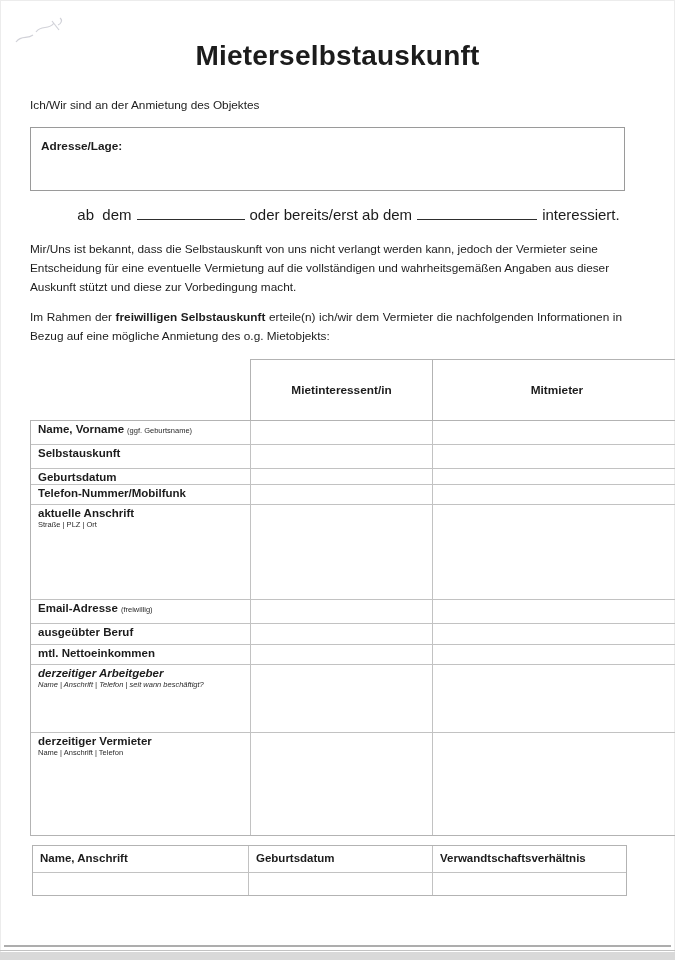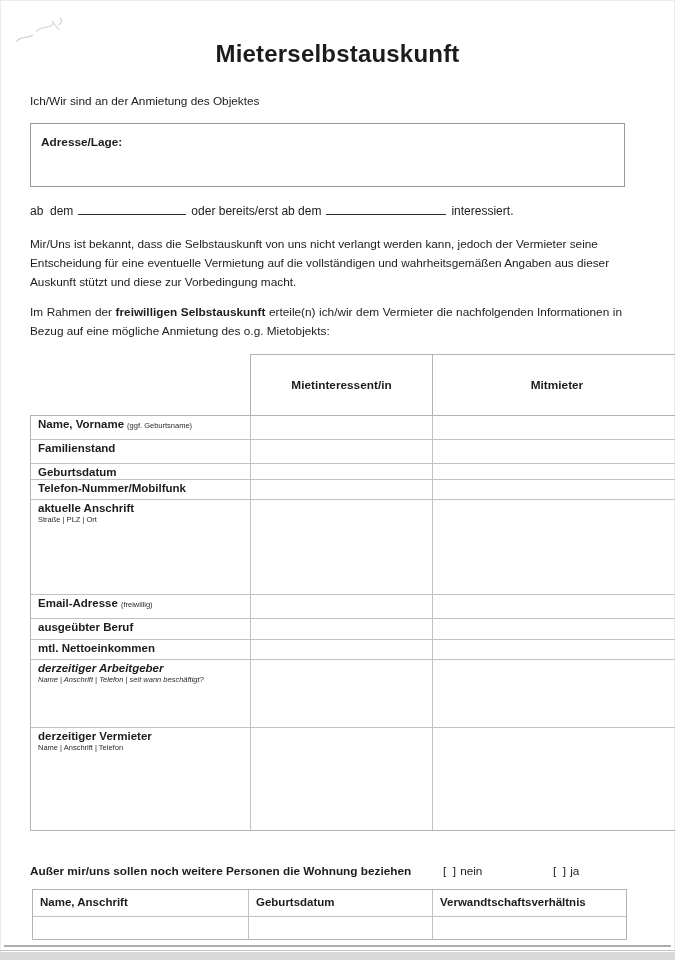--- a/index.html
+++ b/index.html
@@ -4,28 +4,28 @@
 <style>
   html,body{margin:0;padding:0;background:#efefef;}
   .page{
     position:relative; width:675px; height:960px; margin:0 auto;
     background:#ffffff; overflow:hidden;
     font-family:"Liberation Sans", sans-serif; color:#1c1c1c;
     box-shadow: inset 0 0 0 1px #ececec;
   }
   .pencil{position:absolute; left:8px; top:10px; opacity:.65;}
 
-  .title{ text-align:center; margin:40px 0 0 0; font-size:24px; font-weight:bold; letter-spacing:.2px;}
+  .title{ text-align:center; margin:40px 0 0 0; font-size:28px; font-weight:bold; letter-spacing:.2px;}
   .intro{ margin:26px 0 0 30px; font-size:11.8px;}
 
   .addr-box{ margin:15px 0 0 30px; width:573px; height:46px;
     border:1px solid #9a9a9a; padding:8px 10px; }
   .addr-label{ font-weight:bold; font-size:11.8px; }
 
-  .date-line{ margin:15px 8px 0 30px; font-size:12px; white-space:pre-wrap;}
+  .date-line{ margin:15px 8px 0 30px; font-size:15px; white-space:pre-wrap;text-align:center;}
   .blank{ display:inline-block; height:12px; border-bottom:1.2px solid #2e2e2e;
     vertical-align:baseline; margin:0 5px;}
   .blank.b1{width:108px;} .blank.b2{width:120px;}
 
   .para{ margin:17px 0 0 30px; width:592px; font-size:11.8px; line-height:1.62;}
   .para.justify{ text-align:justify; margin-top:11px;}
   .b{font-weight:bold;}
 
   
   .mtable{ margin:12px 0 0 30px; width:652px; font-size:11.5px;}
@@ -98,21 +98,21 @@
     </div>
     <div class="mt-body">
 
       <div class="trow rh24">
         <div class="lc"><span class="lbl">Name, Vorname</span><span class="note-inline">(ggf. Geburtsname)</span></div>
         <div class="c2"></div>
         <div class="c3"></div>
       </div>
 
       <div class="trow rh24">
-        <div class="lc"><span class="lbl">Familienstand</span></div>
+        <div class="lc"><span class="lbl">Selbstauskunft</span></div>
         <div class="c2"></div>
         <div class="c3"></div>
       </div>
 
       <div class="trow rh15">
         <div class="lc"><span class="lbl">Geburtsdatum</span></div>
         <div class="c2"></div>
         <div class="c3"></div>
       </div>
 
@@ -154,25 +154,20 @@
 
       <div class="trow rh102">
         <div class="lc"><span class="lbl">derzeitiger Vermieter</span><div class="note-block">Name | Anschrift | Telefon</div></div>
         <div class="c2"></div>
         <div class="c3"></div>
       </div>
 
     </div>
   </div>
 
-  <div class="question">
-    <span>Außer mir/uns sollen noch weitere Personen die Wohnung beziehen</span>
-    <span class="cb nein"><span class="box">[  ]</span><span>nein</span></span>
-    <span class="cb ja"><span class="box">[  ]</span><span>ja</span></span>
-  </div>
 
   <div class="btable">
     <div class="bt-row head">
       <div class="bc1">Name, Anschrift</div>
       <div class="bc2">Geburtsdatum</div>
       <div class="bc3">Verwandtschaftsverhältnis</div>
     </div>
     <div class="bt-row data">
       <div class="bc1"></div>
       <div class="bc2"></div>

